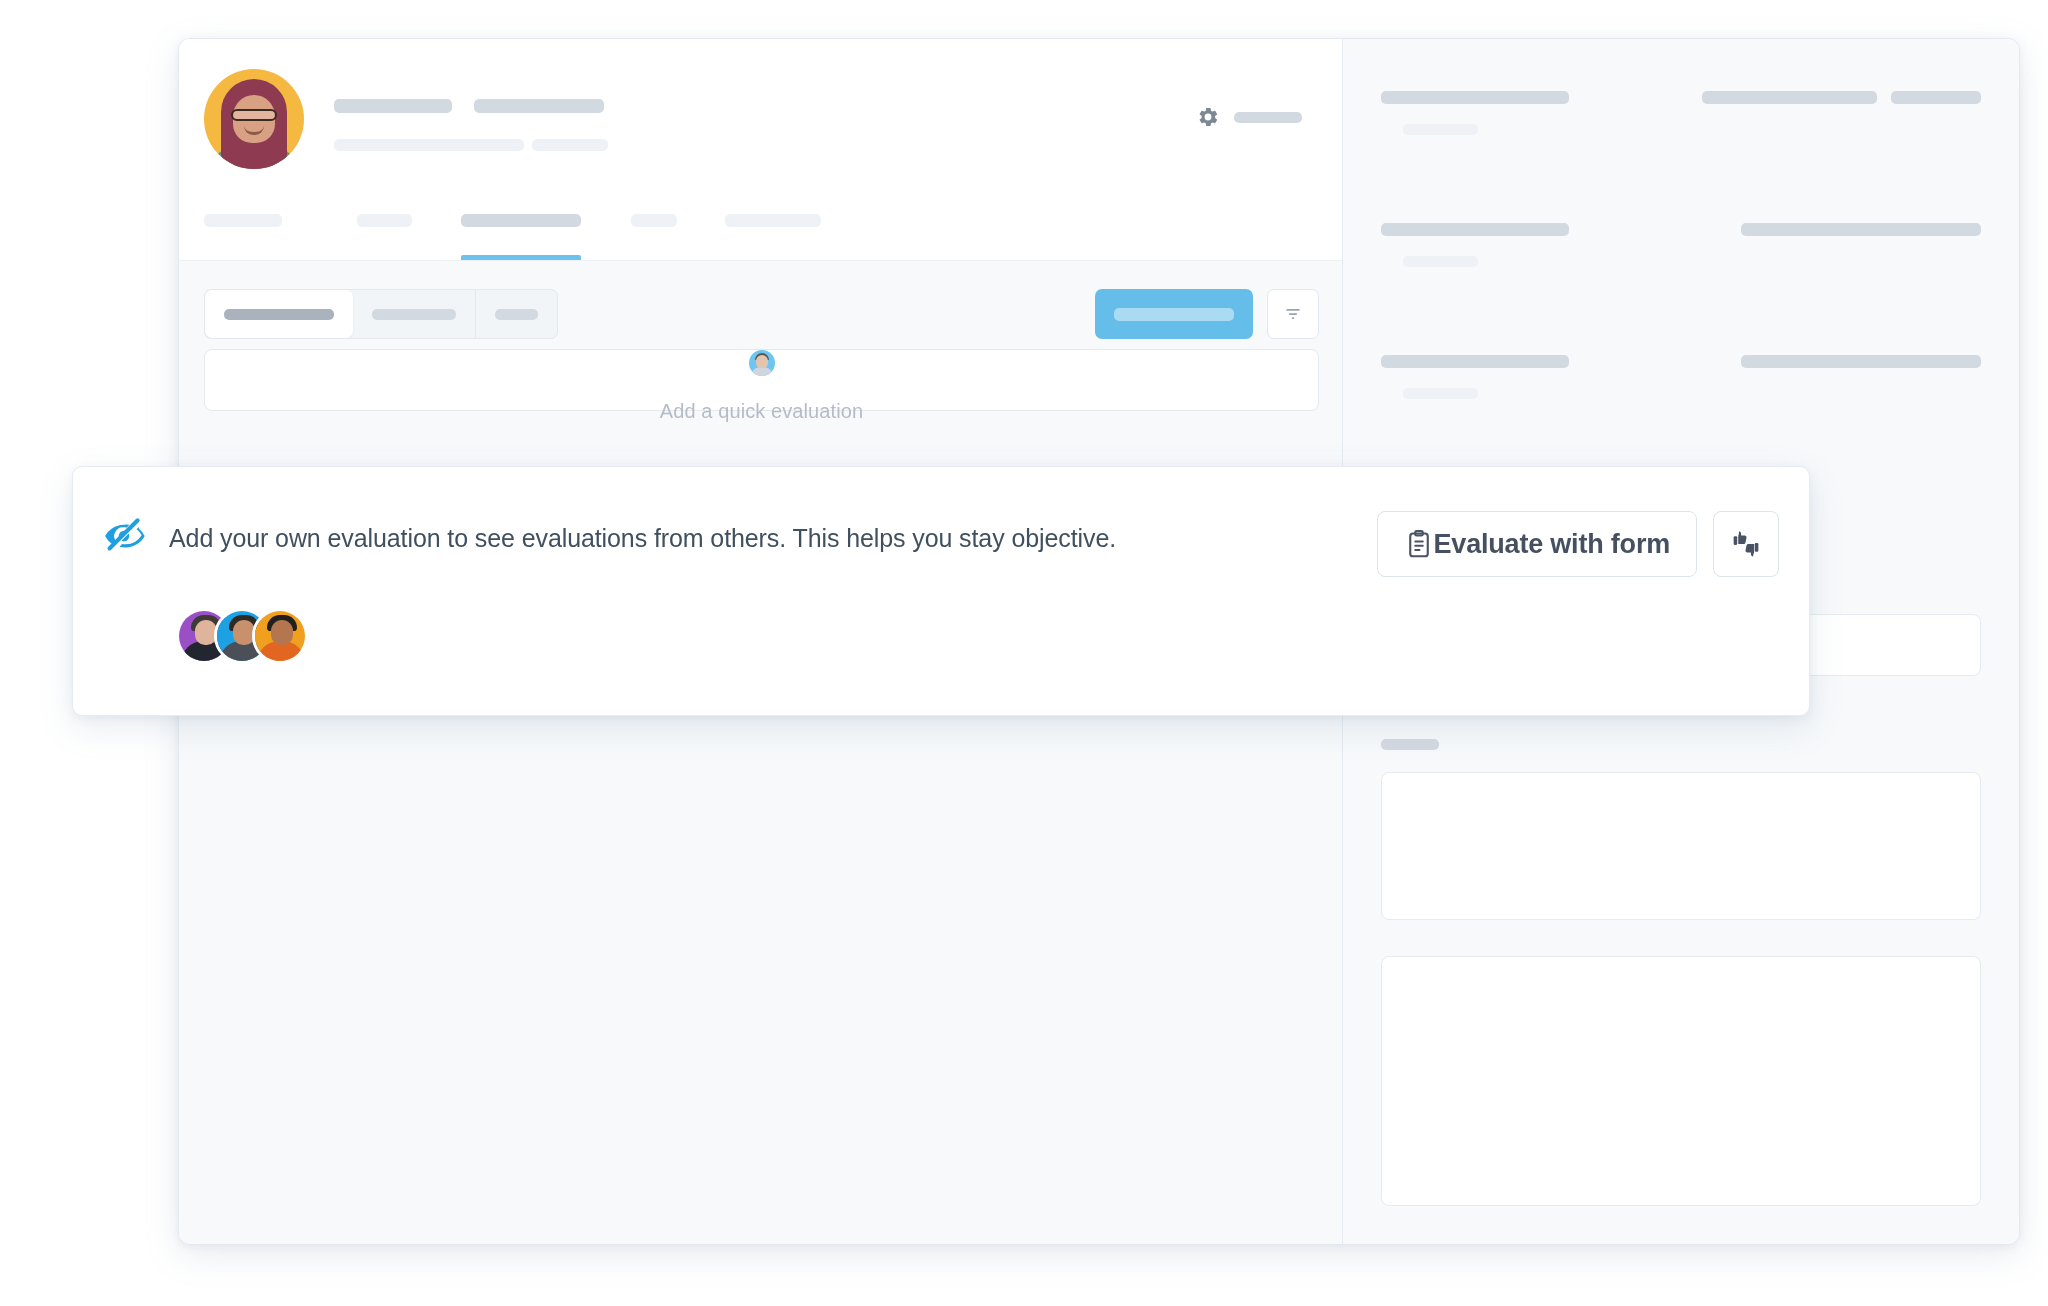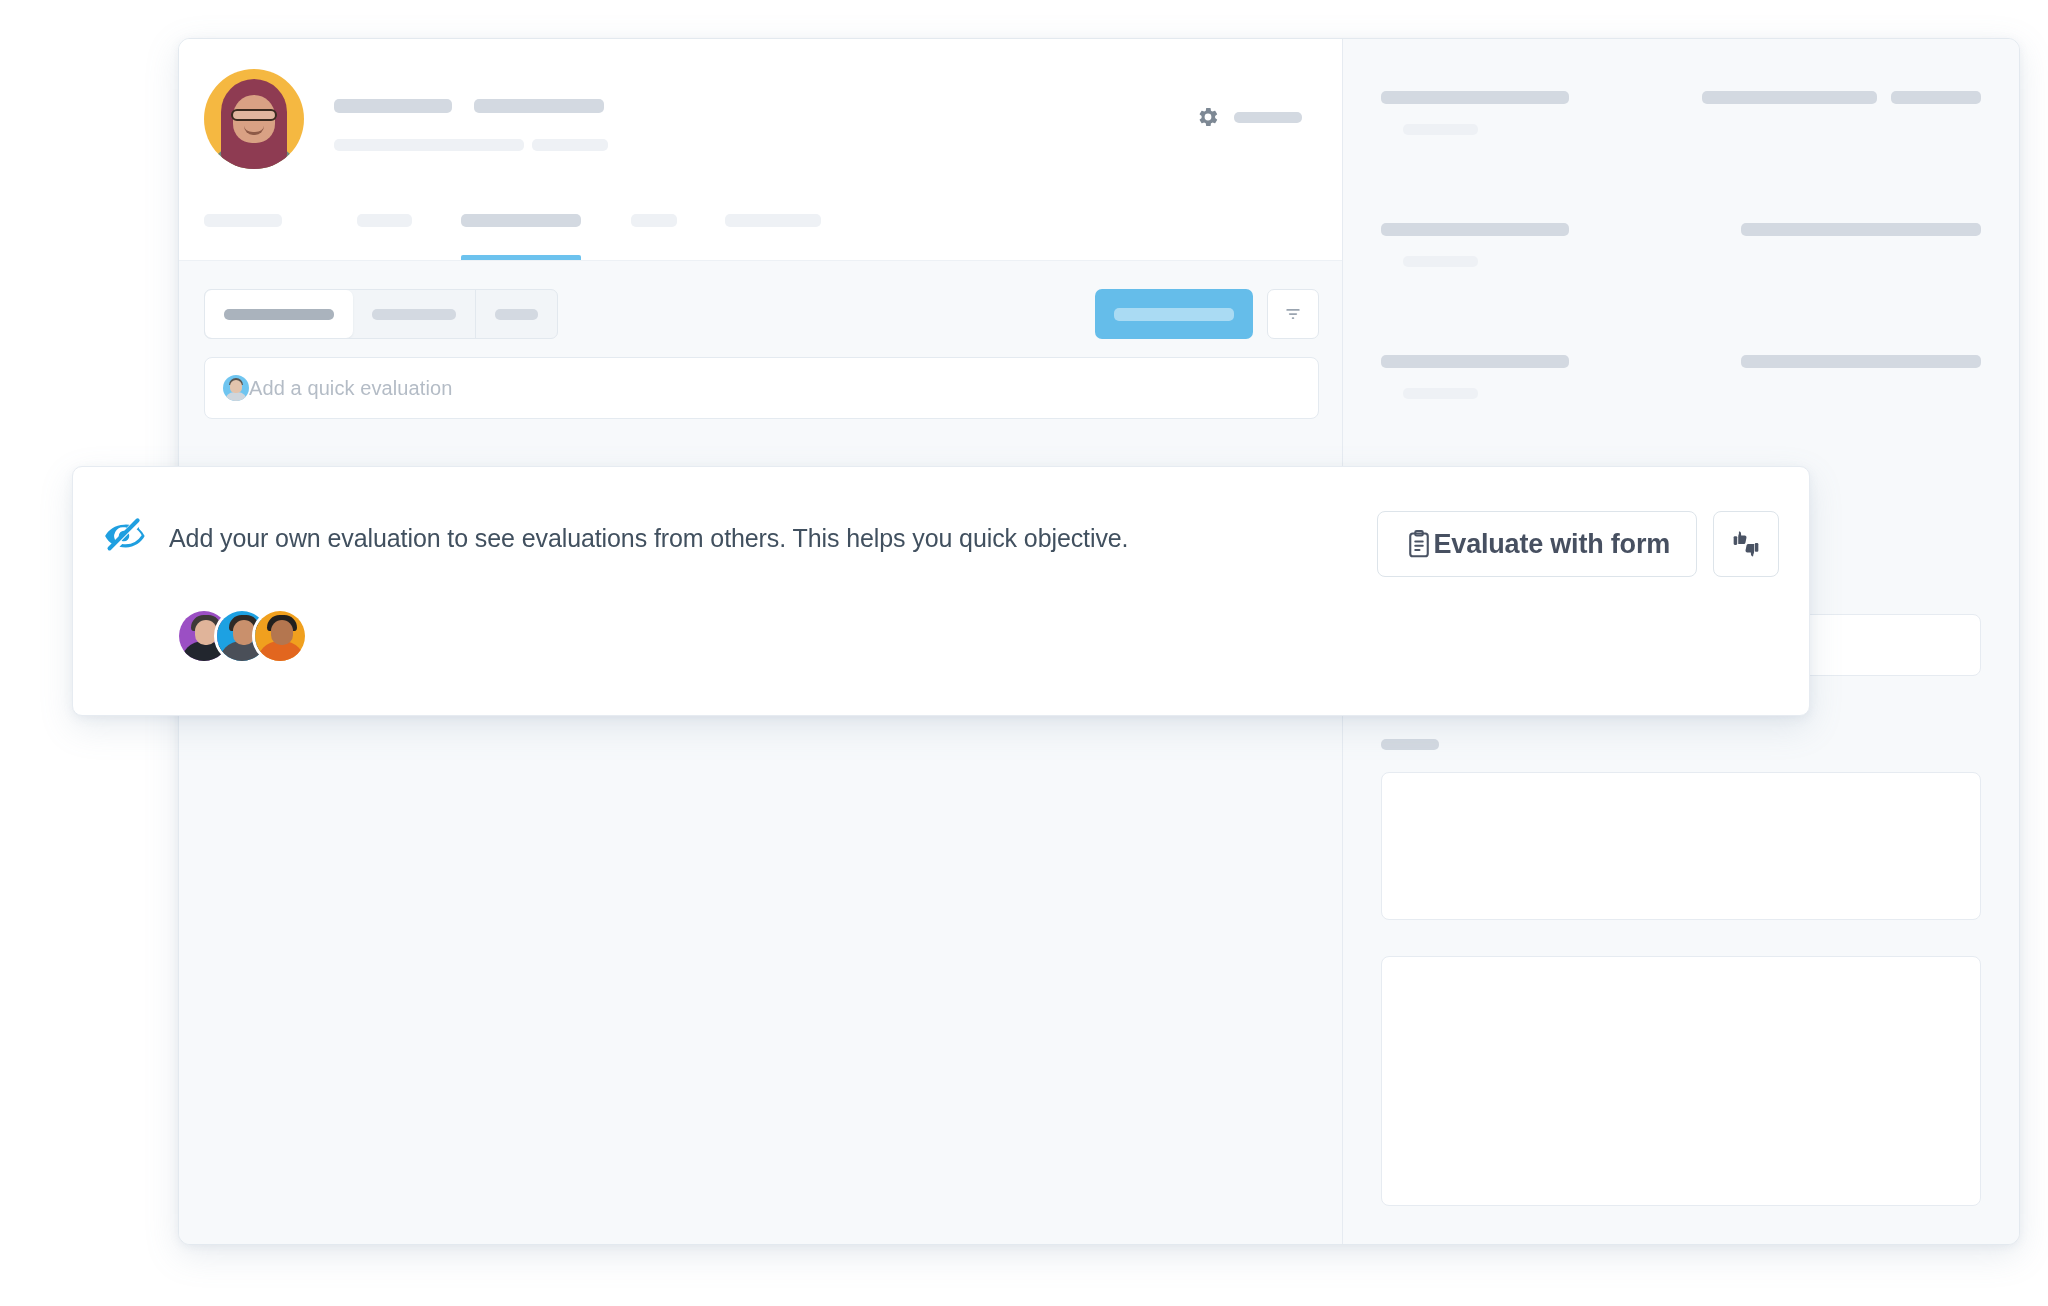--- a/index.html
+++ b/index.html
@@ -123,25 +123,25 @@
   .btn-primary .sk { background: rgba(255,255,255,.45); }
   .btn-icon-sq {
     width: 52px; height: 50px; background: #ffffff;
     border: 1px solid #e2e8ee; border-radius: 7px;
     display: flex; align-items: center; justify-content: center;
   }
   .filter-ic { width: 20px; height: 20px; display: block; }
 
   
   .quick-eval {
-    position: absolute; left: 25px; top: 318px;
+    position: absolute; left: 25px; top: 310px;
     width: 1115px; height: 62px;
     background: #ffffff; border: 1px solid #e4eaf0;
     border-radius: 8px;
-    display: flex; align-items: center; padding: 0 18px; gap: 0;
+    display: flex; align-items: center; padding: 0 18px; gap: 24px; flex-direction: column;
   }
   .avatar-xs {
     width: 26px; height: 26px; border-radius: 50%;
     background: #6fc5f0; overflow: hidden; position: relative; flex: 0 0 auto;
   }
   .avatar-xs .f { position: absolute; left: 7px; top: 5px; width: 12px; height: 13px; background: #e3c4ad; border-radius: 6px 6px 5px 5px; }
   .avatar-xs .h { position: absolute; left: 6px; top: 3px; width: 14px; height: 7px; background: #5a5550; border-radius: 7px 7px 0 0; }
   .avatar-xs .b { position: absolute; left: 2px; bottom: 0; width: 22px; height: 9px; background: #cfd6dd; border-radius: 11px 11px 0 0; }
   .qe-placeholder { font-size: 20px; color: #b4bcc6; letter-spacing: .1px; }
 
@@ -358,21 +358,21 @@
 
   <div class="callout">
     <div class="callout-inner">
 
       <svg class="eye-ic" viewBox="0 0 24 24">
         <path fill="#1f9fe0" d="M12 5.5c-5 0-9.1 3.1-10.8 6.5 1 2 2.7 3.8 4.8 5l1.7-1.7A5 5 0 0 1 12 7c.5 0 1 .08 1.5.22l1.6-1.6A12 12 0 0 0 12 5.5zm8.6 1.3-1.4 1.4c1.2.9 2.2 2 2.9 3.3a11.1 11.1 0 0 1-9.1 5.2c-.7 0-1.4-.07-2-.2l-1.6 1.6c1.1.3 2.3.45 3.6.45 5 0 9.1-3.1 10.8-6.5a12.4 12.4 0 0 0-3.2-4.25z"></path>
         <path fill="#1f9fe0" d="M12 9a3 3 0 0 0-3 3c0 .5.13.98.35 1.4l4.05-4.05A3 3 0 0 0 12 9zm2.65 1.6-4.05 4.05c.42.22.9.35 1.4.35a3 3 0 0 0 3-3c0-.5-.13-.98-.35-1.4z"></path>
         <rect x="2.1" y="19.1" width="25" height="2.3" rx="1.1" fill="#1f9fe0" transform="rotate(-45 2.1 19.1)"></rect>
       </svg>
 
-      <div class="co-sub">Add your own evaluation to see evaluations from others. This helps you quick objective.</div>
+      <div class="co-sub">Add your own evaluation to see evaluations from others. This helps you stay objective.</div>
 
       <div class="co-actions">
         <div class="btn-eval">
           <svg class="clip-ic" viewBox="0 0 24 24">
             <rect x="5" y="3.6" width="14" height="18.2" rx="2.1" fill="none" stroke="#4a5364" stroke-width="1.7"></rect>
             <rect x="9" y="1.6" width="6" height="3.6" rx="1.1" fill="none" stroke="#4a5364" stroke-width="1.7"></rect>
             <rect x="8.2" y="9.2" width="7.6" height="1.6" rx=".8" fill="#4a5364"></rect>
             <rect x="8.2" y="12.6" width="7.6" height="1.6" rx=".8" fill="#4a5364"></rect>
             <rect x="8.2" y="16" width="5" height="1.6" rx=".8" fill="#4a5364"></rect>
           </svg>

